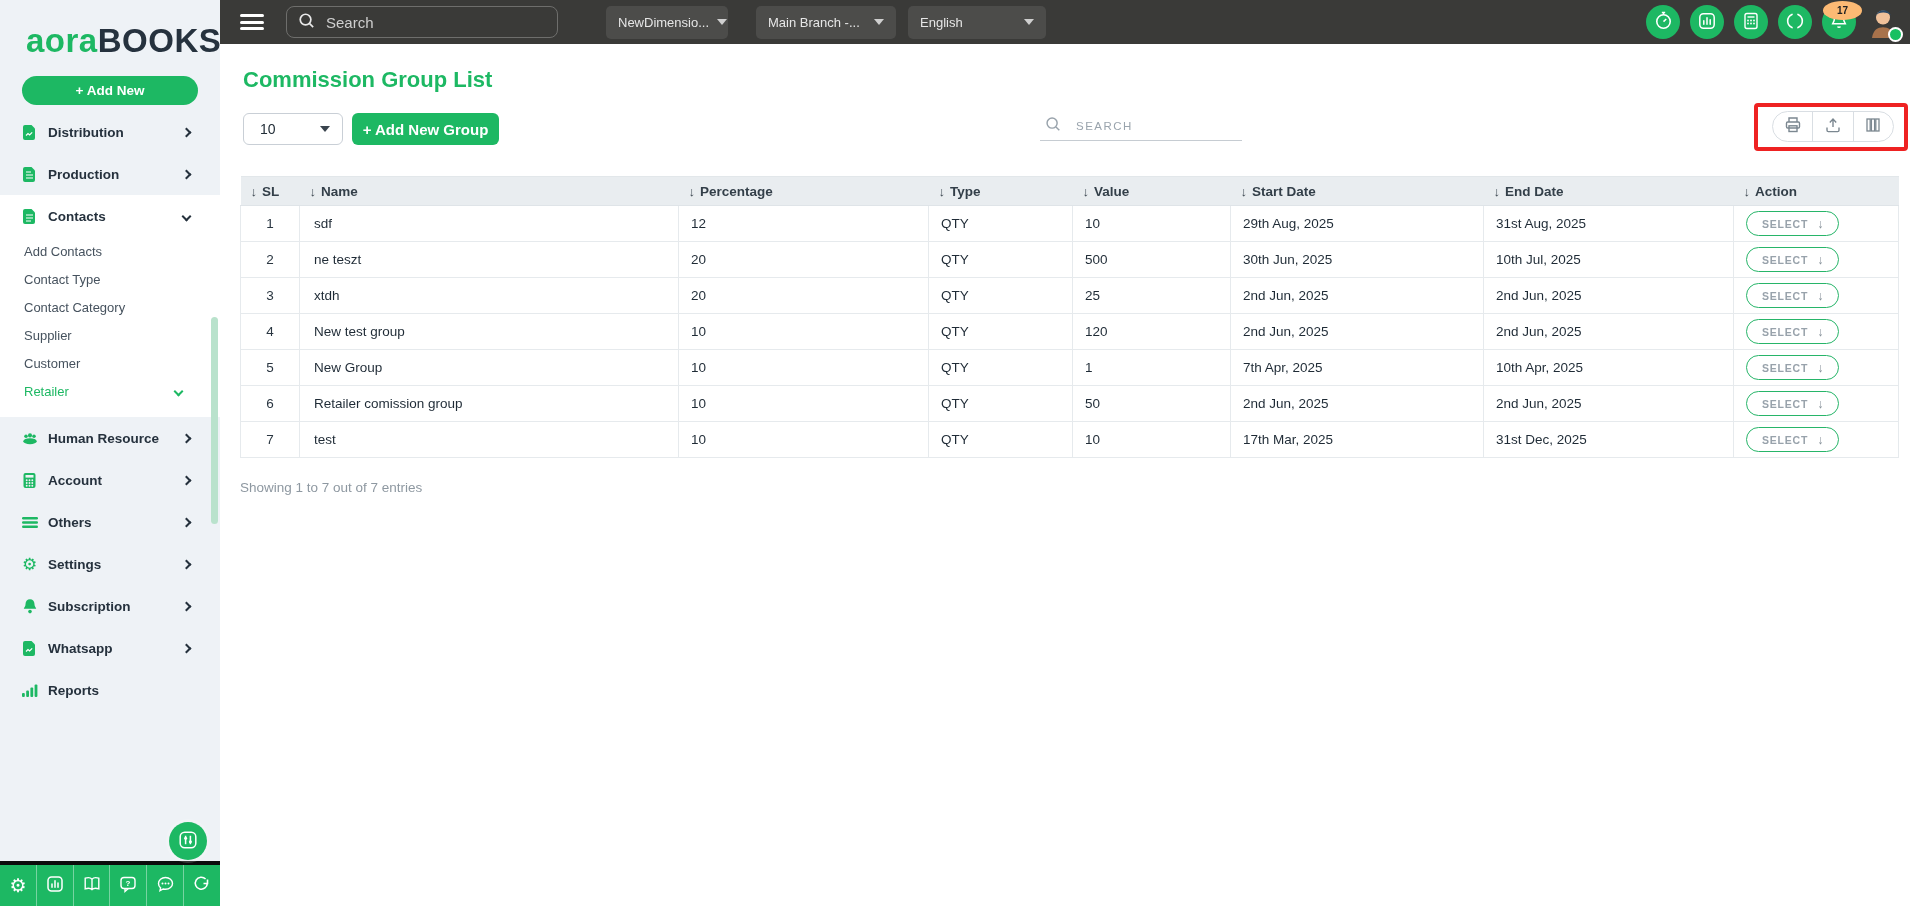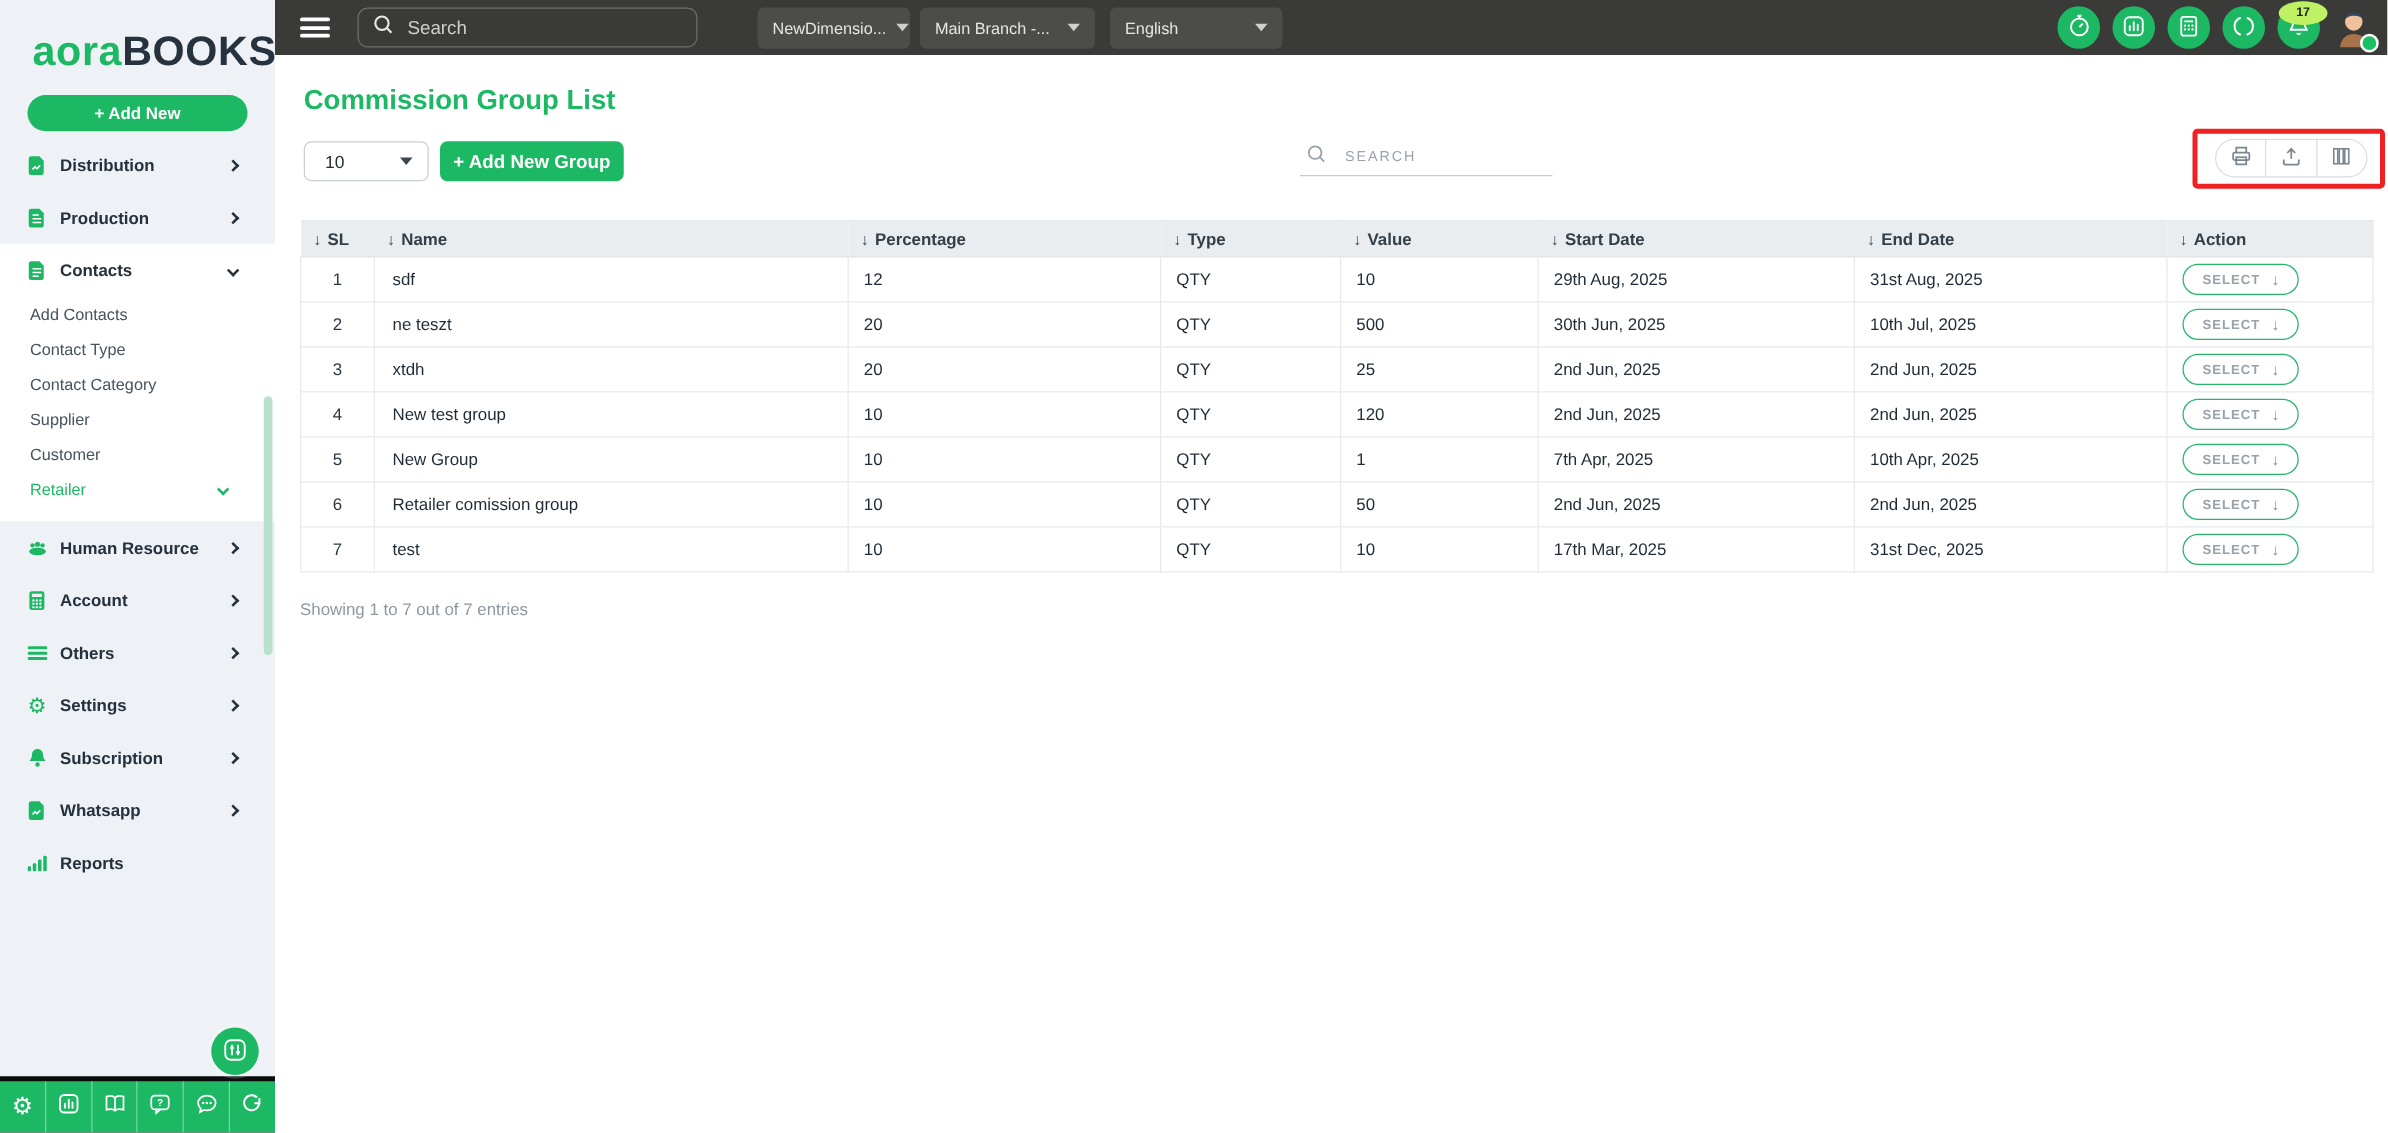--- a/index.html
+++ b/index.html
@@ -55,26 +55,26 @@
   
   .topbar { position:absolute; left:220px; top:0; width:1690px; height:44px; background:#3a3a38; display:flex; align-items:center; }
   .hamburger { width:24px; margin-left:20px; cursor:pointer; }
   .hamburger span { display:block; width:24px; height:3px; background:#fff; border-radius:2px; margin:3.5px 0; }
   .top-search { display:flex; align-items:center; margin-left:22px; width:272px; height:32px; border:1px solid #6e6e6c; border-radius:8px; padding:0 10px; }
   .top-search input { background:transparent; border:none; outline:none; color:#e8e8e8; font-size:15px; width:210px; margin-left:10px; font-family:"Liberation Sans",sans-serif; }
   .top-search input::placeholder { color:#cfcfcf; }
   .tb-dd { display:flex; align-items:center; justify-content:space-between; height:33px; background:#4c4c4a; border-radius:5px;
     color:#e6e6e6; font-size:13px; padding:0 12px; cursor:pointer; }
   .dd1 { width:122px; margin-left:48px; }
-  .dd2 { width:140px; margin-left:8px; }
+  .dd2 { width:140px; margin-left:28px; }
   .dd3 { width:138px; margin-left:12px; }
   .caret { width:0; height:0; border-left:5px solid transparent; border-right:5px solid transparent; border-top:6px solid #cfcfcf; margin-left:8px; }
   .tb-right { margin-left:auto; display:flex; align-items:center; gap:10px; margin-right:10px; }
   .tb-circle { width:34px; height:34px; border-radius:50%; background:#1db863; display:flex; align-items:center; justify-content:center; border:none; cursor:pointer; position:relative; }
-  .badge { position:absolute; top:-4px; right:-6px; width:39px; height:19px; border-radius:50%; background:#bef264; color:#222; font-size:10px;
+  .badge { position:absolute; top:-4px; right:-6px; width:39px; height:19px; border-radius:50%; background:#fdba74; color:#222; font-size:10px;
     font-weight:700; display:flex; align-items:center; justify-content:center; }
   .avatar-wrap { position:relative; width:34px; height:36px; cursor:pointer; }
   .status-dot { position:absolute; right:-3px; bottom:-2px; width:15px; height:15px; border-radius:50%; background:#17c061; border:2.5px solid #fff; }
 
   
   .main { position:absolute; left:220px; top:45px; width:1690px; height:862px; background:#fff; }
   .page-title { position:absolute; left:23px; top:22px; font-size:22px; font-weight:700; color:#1db863; }
   .size-select { position:absolute; left:23px; top:68px; width:100px; height:32px; border:1px solid #c9cfd6; border-radius:6px;
     display:flex; align-items:center; justify-content:space-between; padding:0 12px 0 16px; font-size:14px; color:#222e38; background:#fff; cursor:pointer; }
   .size-select .caret { border-top-color:#3a444e; }

